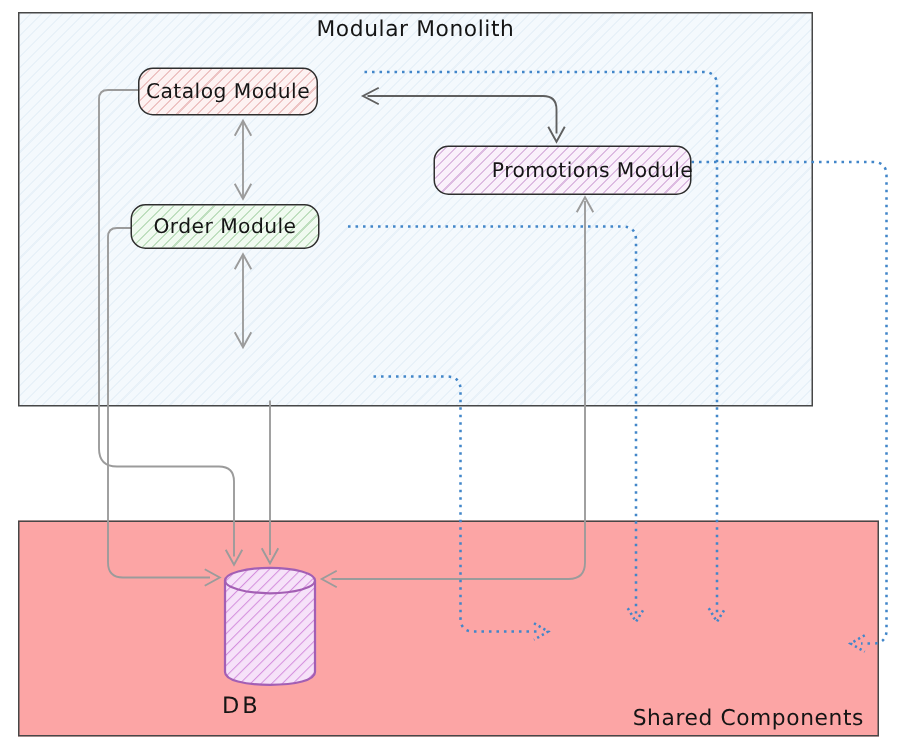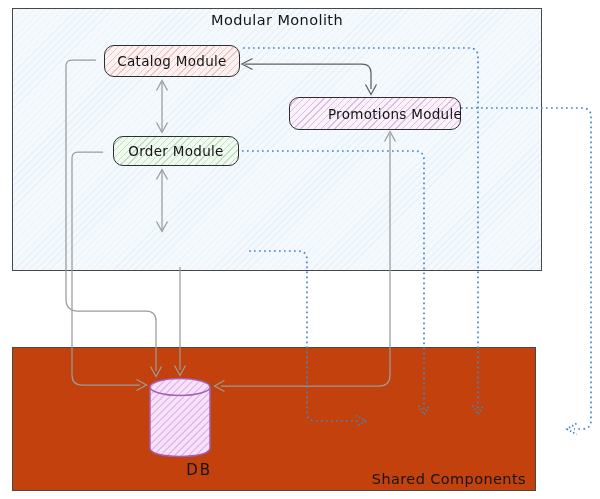--- a/index.html
+++ b/index.html
@@ -17,22 +17,22 @@
     border: 1.6px solid #474747;
     box-sizing: border-box;
   }
   #monolith {
     left: 12px; top: 8px; width: 530px; height: 263px;
     background:
       repeating-linear-gradient(135deg, rgba(130,175,210,0.10) 0 1px, transparent 1px 5px),
       #f4f9fd;
   }
   #shared {
-    left: 12px; top: 347px; width: 524px; height: 144px;
-    background: #c2410c;
+    left: 12px; top: 347px; width: 574px; height: 144px;
+    background: #fca5a5;
   }
   .container-label {
     position: absolute;
     font-size: 14.5px;
     font-weight: 500;
     letter-spacing: 0.4px;
     color: #151515;
     white-space: nowrap;
   }
   .monolith-label { top: 3px; left: 0; right: 0; text-align: center; }
@@ -46,30 +46,30 @@
     display: flex;
     align-items: center;
     justify-content: center;
     font-size: 13.5px;
     letter-spacing: 0.3px;
     white-space: nowrap;
     background:
       repeating-linear-gradient(135deg, var(--hatch) 0 1px, transparent 1px 4.8px),
       var(--fill);
   }
-  #node-catalog   { left: 104px;  top: 45px;  width: 136px; height: 32px; }
-  #node-order     { left: 113px; top: 136px; width: 126px; height: 30px; }
+  #node-catalog   { left: 92px;  top: 45px;  width: 120px; height: 32px; }
+  #node-order     { left: 87px; top: 136px; width: 126px; height: 30px; }
   #node-customer  { left: 87px;  top: 234px; width: 159px; height: 32px; }
   #node-promotions{ left: 289px; top: 97px;  width: 172px; height: 33px; padding-left: 40px; }
   #node-sharedui  { left: 369px; top: 417px; width: 194px; height: 32px; border-radius: 12px; }
 
   .db-label {
     position: absolute;
     left: 148px; top: 461px; width: 64px;
-    text-align: right;
+    text-align: left;
     font-size: 15px;
     letter-spacing: 2px;
     font-weight: 500;
   }
   svg.edges {
     position: absolute;
     left: 0; top: 0;
     width: 600px; height: 499px;
     pointer-events: none;
   }

